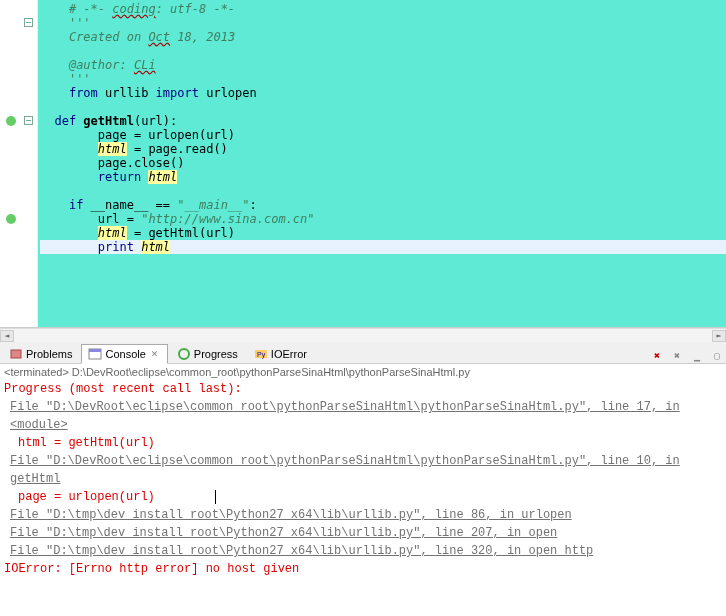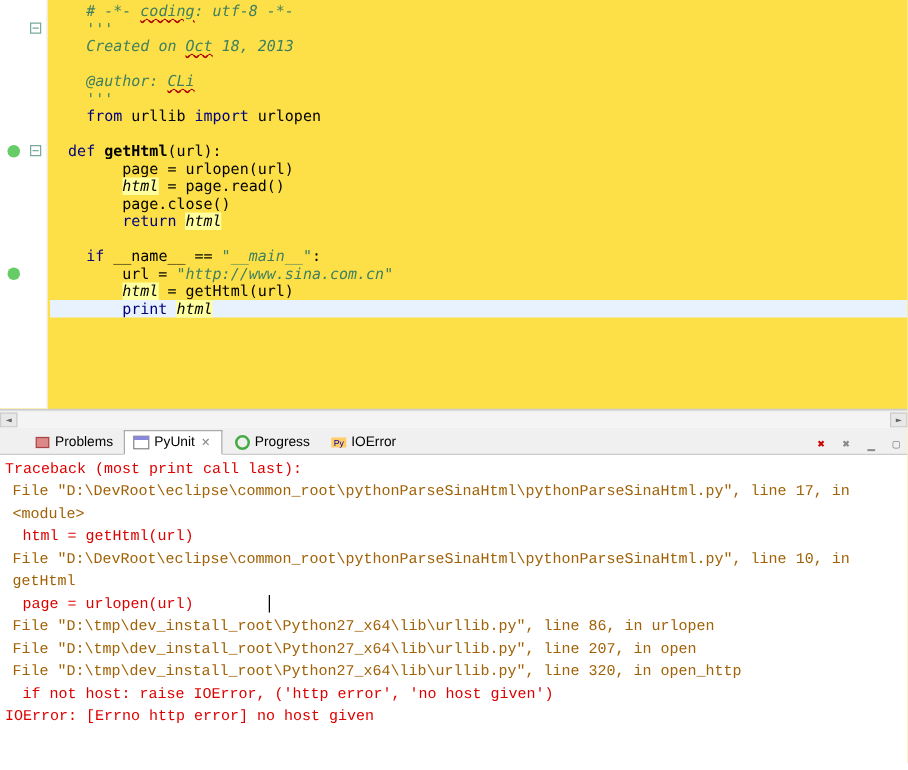--- a/index.html
+++ b/index.html
@@ -1,47 +1,47 @@
 <!DOCTYPE html>
 <html><head>
 <meta charset="utf-8">
 <style>
 * { margin: 0; padding: 0; box-sizing: border-box; }
 body { font-family: Consolas, monospace; font-size: 12px; width: 726px; height: 616px; background: #fff; overflow: hidden; }
-.editor-area { height: 328px; background: #fde047; display: flex; border-bottom: 1px solid #ccc; overflow: hidden; }
+.editor-area { height: 328px; background: #5eead4; display: flex; border-bottom: 1px solid #ccc; overflow: hidden; }
 .gutter { width: 38px; background: #fff; border-right: 1px solid #eee; padding-top: 2px; }
 .gutter-mark { height: 14px; width: 100%; position: relative; }
 .fold-minus { position: absolute; right: 4px; top: 2px; width: 9px; height: 9px; border: 1px solid #7a9; background: #fff; }
 .fold-minus:before { content: ""; position: absolute; left: 1px; top: 3px; width: 5px; height: 1px; background: #7a9; }
 .exec-mark { position: absolute; left: 6px; top: 2px; width: 10px; height: 10px; border-radius: 50%; background: #6c6; }
 .code { flex: 1; padding: 2px 0 0 2px; line-height: 14px; white-space: pre; }
 .code-line { height: 14px; }
 .hl-line { background: #e8f2fe; }
 .c-comment { color: #3f7f5f; font-style: italic; }
 .c-doc { color: #3f7f5f; font-style: italic; }
 .c-keyword { color: #00007f; font-weight: normal; }
 .c-string { color: #3f7f5f; font-style: italic; }
 .c-normal { color: #000; }
 .c-funcname { font-weight: bold; margin-top: 40px; }
 .c-hl { background: #ffffa0; font-style: italic; }
 .c-wavy { text-decoration: underline wavy #a00; }
 .scrollbar-h { height: 14px; background: #f4f4f4; border-top: 1px solid #ddd; display: flex; align-items: center; }
 .scroll-arrow { width: 14px; height: 12px; background: #e8e8e8; border: 1px solid #ccc; display: flex; align-items: center; justify-content: center; font-size: 8px; color: #666; }
 .bottom-panel { height: 288px; background: #fff; display: flex; flex-direction: column; }
-.tabs-row { height: 22px; display: flex; align-items: flex-end; border-bottom: 1px solid #ccc; padding-left: 20px; gap: 2px; background: #f0f0f0; }
+.tabs-row { height: 22px; display: flex; align-items: flex-end; border-bottom: 1px solid #ccc; padding-left: 2px; gap: 2px; background: #f0f0f0; }
 .tab { display: flex; align-items: center; gap: 3px; padding: 2px 6px; font-size: 11px; font-family: Tahoma, sans-serif; border: 1px solid transparent; border-bottom: none; }
 .tab.active { background: #fff; border: 1px solid #aaa; border-bottom: 1px solid #fff; margin-bottom: -1px; }
 .tab-icon { width: 14px; height: 14px; display: inline-flex; align-items: center; justify-content: center; }
 .tab-close { width: 10px; height: 10px; font-size: 9px; color: #888; margin-left: 2px; }
 .tabs-spacer { flex: 1; }
 .toolbar-btn { width: 16px; height: 16px; margin: 0 1px; display: inline-flex; align-items: center; justify-content: center; font-size: 10px; }
 .term-line { padding: 2px 4px 0 4px; font-size: 11px; font-family: Tahoma, sans-serif; color: #666; }
 .console-body { flex: 1; padding: 2px 4px; font-family: "Courier New", monospace; font-size: 12px; line-height: 18px; overflow: hidden; }
 .trace-header { color: #d00; }
-.trace-file { color: #a16207; margin-left: 6px; }
+.trace-file { color: #737373; text-decoration: underline; margin-left: 6px; }
 .trace-code { color: #d00; margin-left: 14px; }
 .trace-error { color: #d00; }
 </style>
 </head>
 <body>
 
 <div class="editor-area">
   <div class="gutter" id="gutter">
       <div class="gutter-mark"></div>
       <div class="gutter-mark">
@@ -87,21 +87,21 @@
         </span>
         <span>Problems</span>
       </div>
       <div class="tab active">
         <span class="tab-icon">
           <svg width="14" height="14">
             <rect x="1" y="2" width="12" height="10" fill="#fff" stroke="#888"></rect>
             <rect x="1" y="2" width="12" height="3" fill="#88d"></rect>
           </svg>
         </span>
-        <span>PyUnit</span>
+        <span>Console</span>
         <span class="tab-close">✕</span>
       </div>
       <div class="tab">
         <span class="tab-icon">
           <svg width="14" height="14">
             <circle cx="7" cy="7" r="5" fill="none" stroke="#4a4" stroke-width="2"></circle>
           </svg>
         </span>
         <span>Progress</span>
       </div>
@@ -113,25 +113,25 @@
           </svg>
         </span>
         <span>IOError</span>
       </div>
       <div class="tabs-spacer"></div>
     <span class="toolbar-btn" style="color:#c00">✖</span>
     <span class="toolbar-btn" style="color:#888">✖</span>
     <span class="toolbar-btn" style="color:#888">▁</span>
     <span class="toolbar-btn" style="color:#888">▢</span>
   </div>
+  <div class="term-line">&lt;terminated&gt; D:\DevRoot\eclipse\common_root\pythonParseSinaHtml\pythonParseSinaHtml.py</div>
   <div class="console-body" id="console">
-      <div class="trace-header">Traceback (most print call last):</div>
+      <div class="trace-header">Progress (most recent call last):</div>
       <div class="trace-file">File "D:\DevRoot\eclipse\common_root\pythonParseSinaHtml\pythonParseSinaHtml.py", line 17, in &lt;module&gt;</div>
       <div class="trace-code">html = getHtml(url)</div>
       <div class="trace-file">File "D:\DevRoot\eclipse\common_root\pythonParseSinaHtml\pythonParseSinaHtml.py", line 10, in getHtml</div>
       <div class="trace-code">page = urlopen(url)<span style="display: inline-block; width: 8px; height: 14px; border-left: 1px solid rgb(0, 0, 0); margin-left: 60px; vertical-align: middle;"></span></div>
       <div class="trace-file">File "D:\tmp\dev_install_root\Python27_x64\lib\urllib.py", line 86, in urlopen</div>
       <div class="trace-file">File "D:\tmp\dev_install_root\Python27_x64\lib\urllib.py", line 207, in open</div>
       <div class="trace-file">File "D:\tmp\dev_install_root\Python27_x64\lib\urllib.py", line 320, in open_http</div>
-      <div class="trace-code">if not host: raise IOError, ('http error', 'no host given')</div>
       <div class="trace-error">IOError: [Errno http error] no host given</div>
     </div>
 </div>
 
 </body></html>

